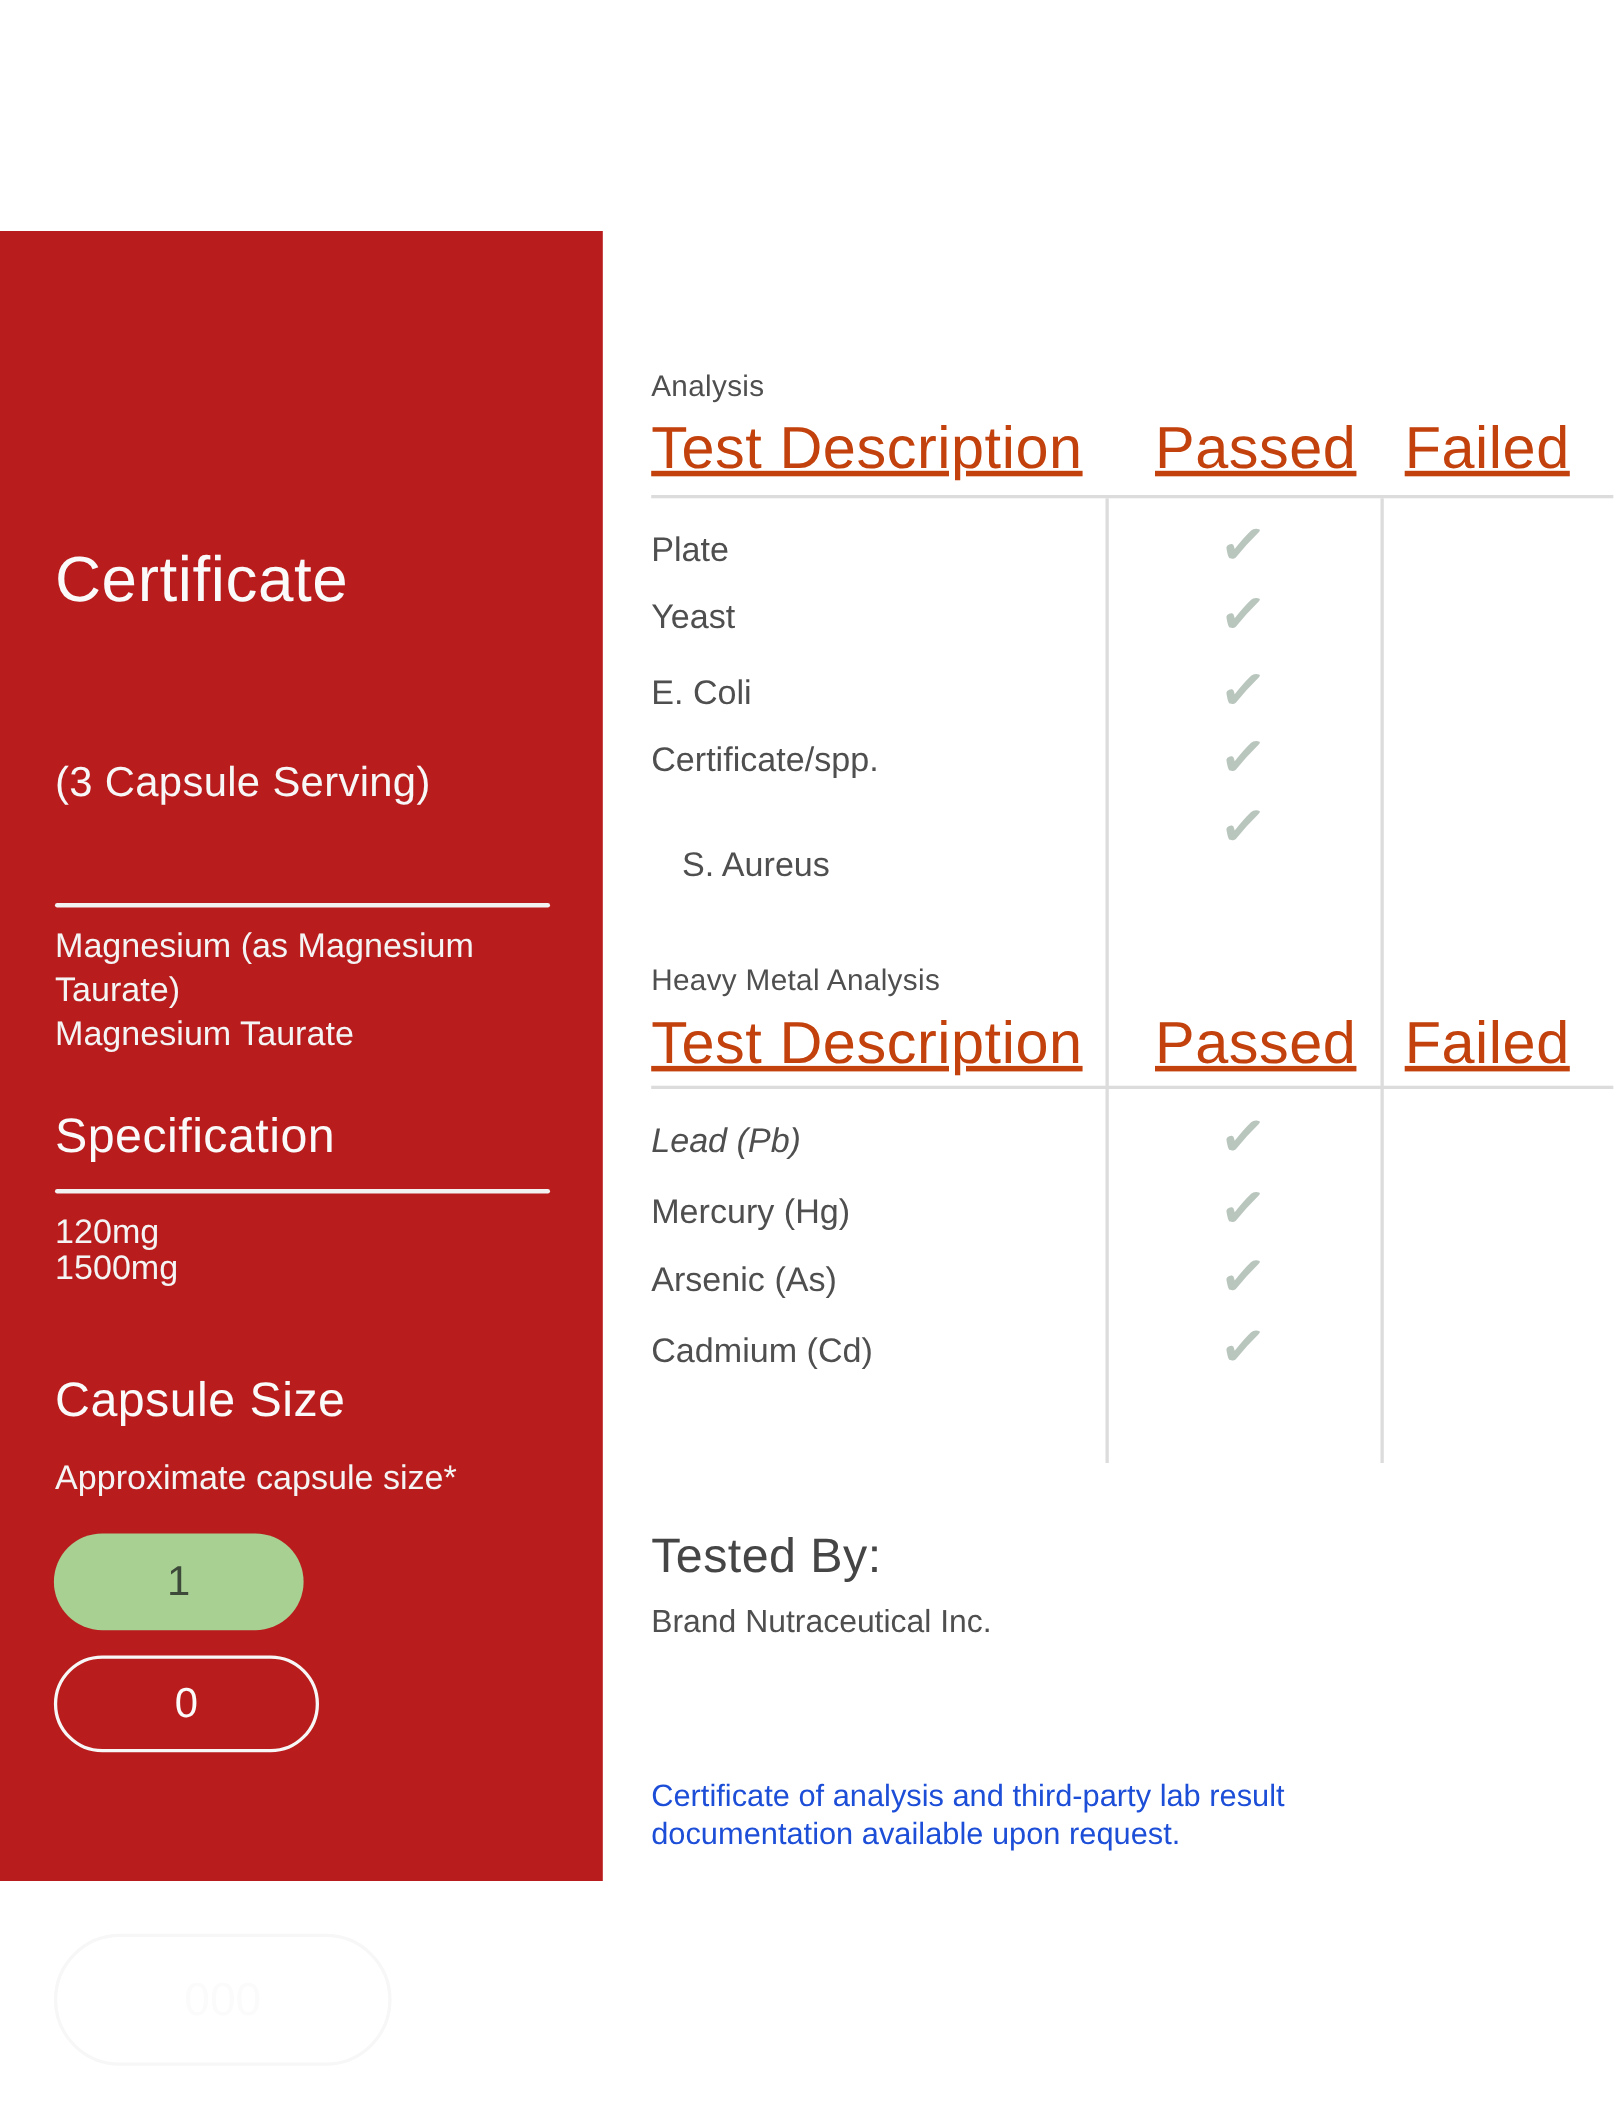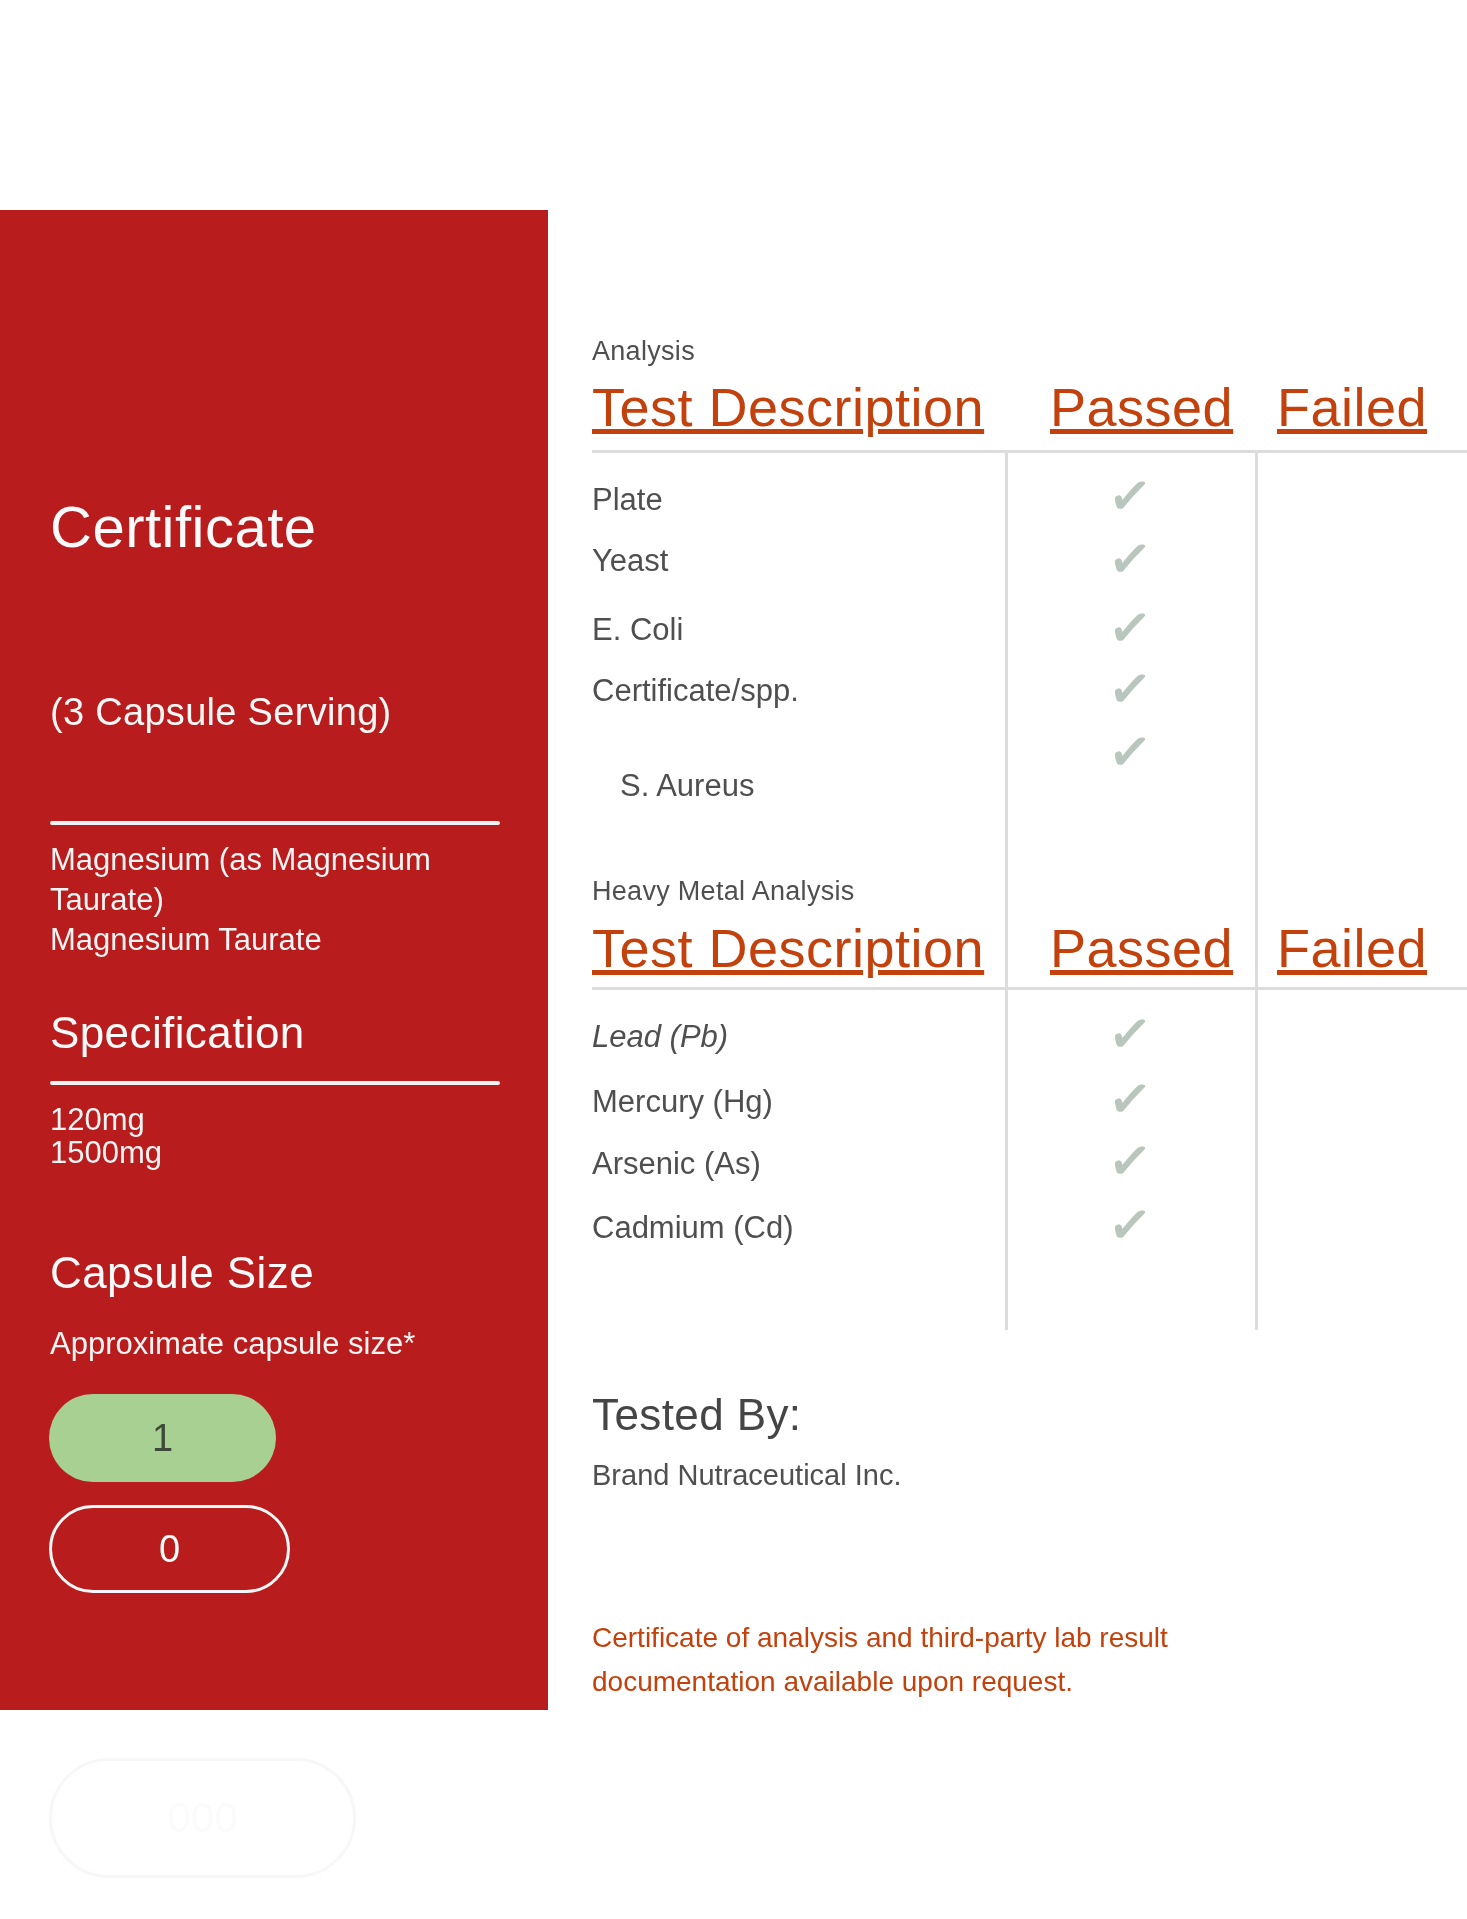--- a/index.html
+++ b/index.html
@@ -105,21 +105,21 @@
   #tested-by-heading{
     left:592px;top:1390px;
     font-size:44px;color:#454545;letter-spacing:0.4px;
   }
   #tested-by-company{
     left:592px;top:1459px;
     font-size:29px;color:#4f4f4f;
   }
   #footnote{
     left:592px;top:1616px;width:620px;
-    font-size:28px;line-height:44px;color:#c2410c;
+    font-size:28px;line-height:34px;color:#1d4ed8;
   }
 </style>
 </head>
 <body>
 
 <div id="page">
 
   <div id="panel" class="abs">
 
     <div id="panel-title" class="abs">

